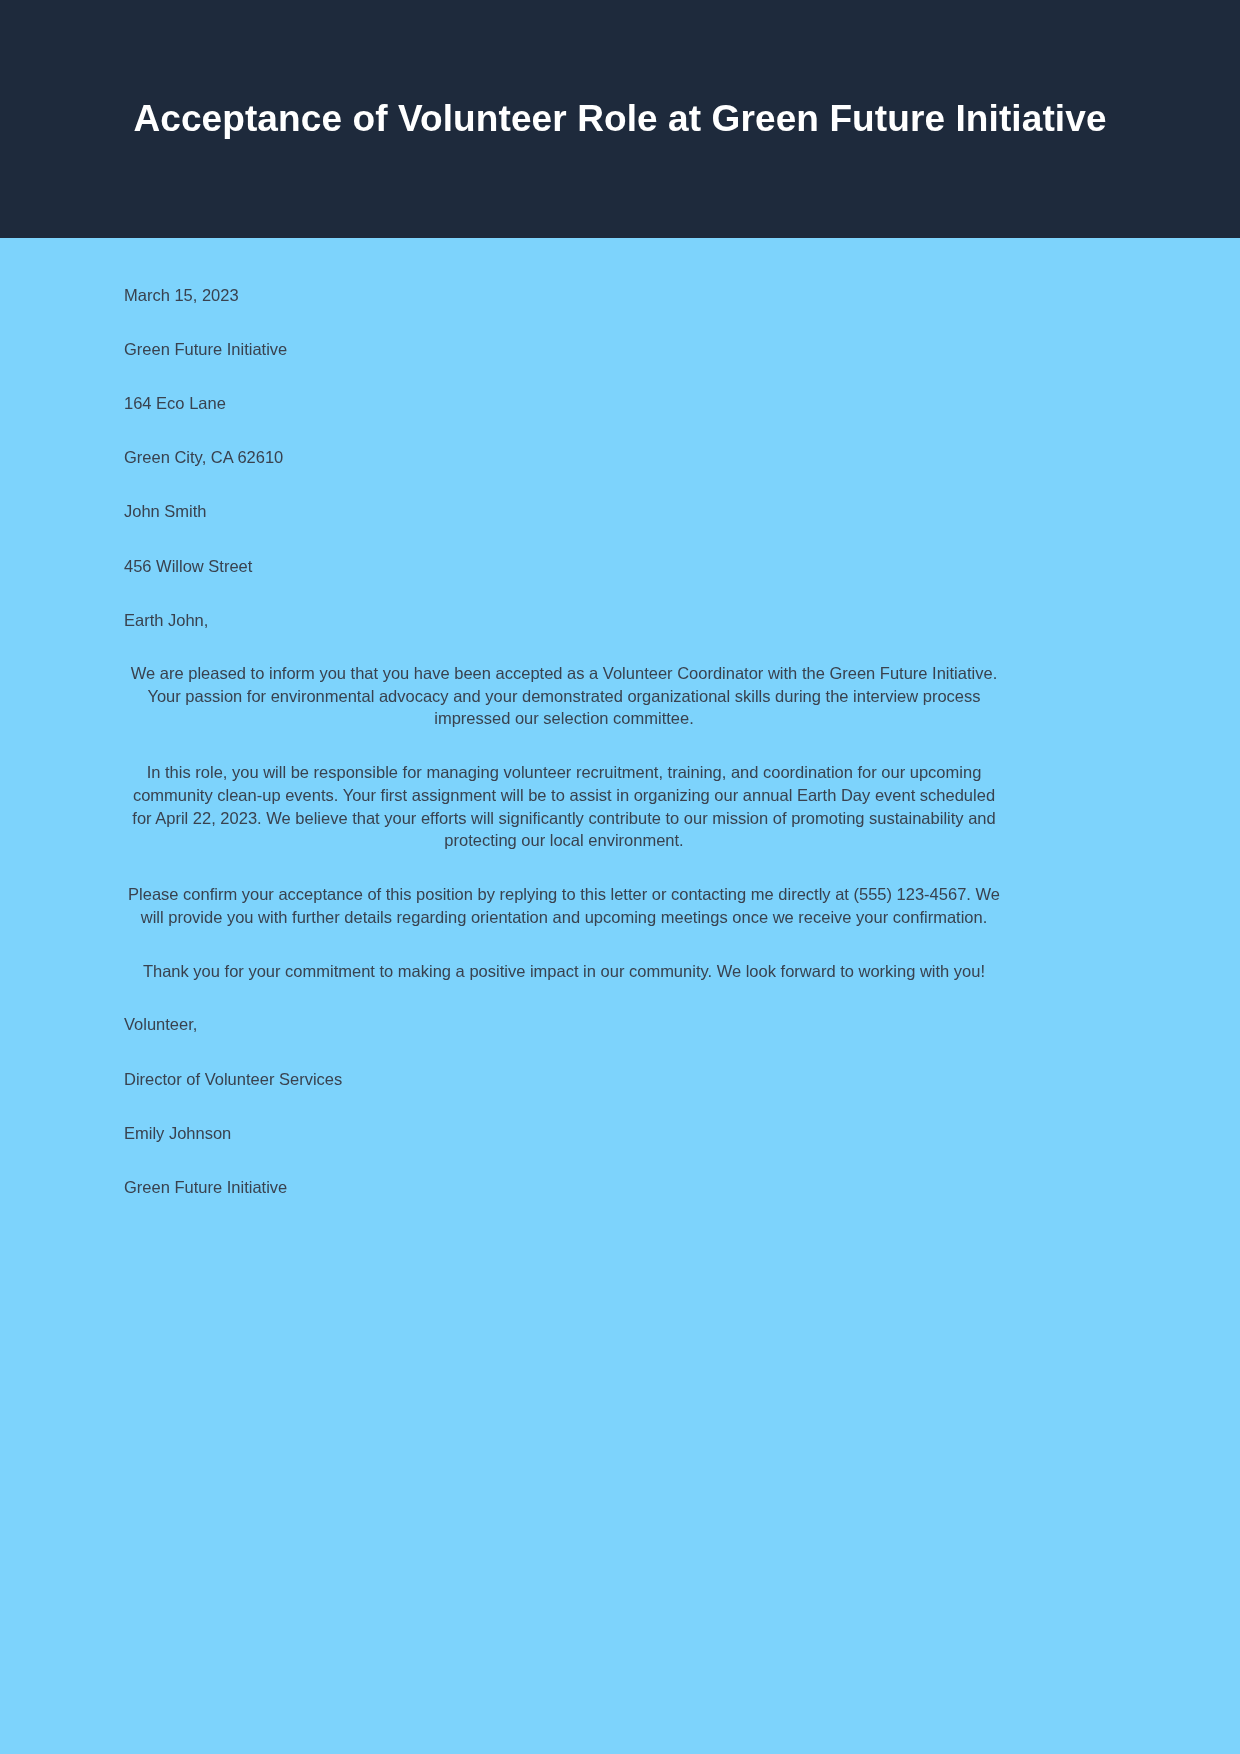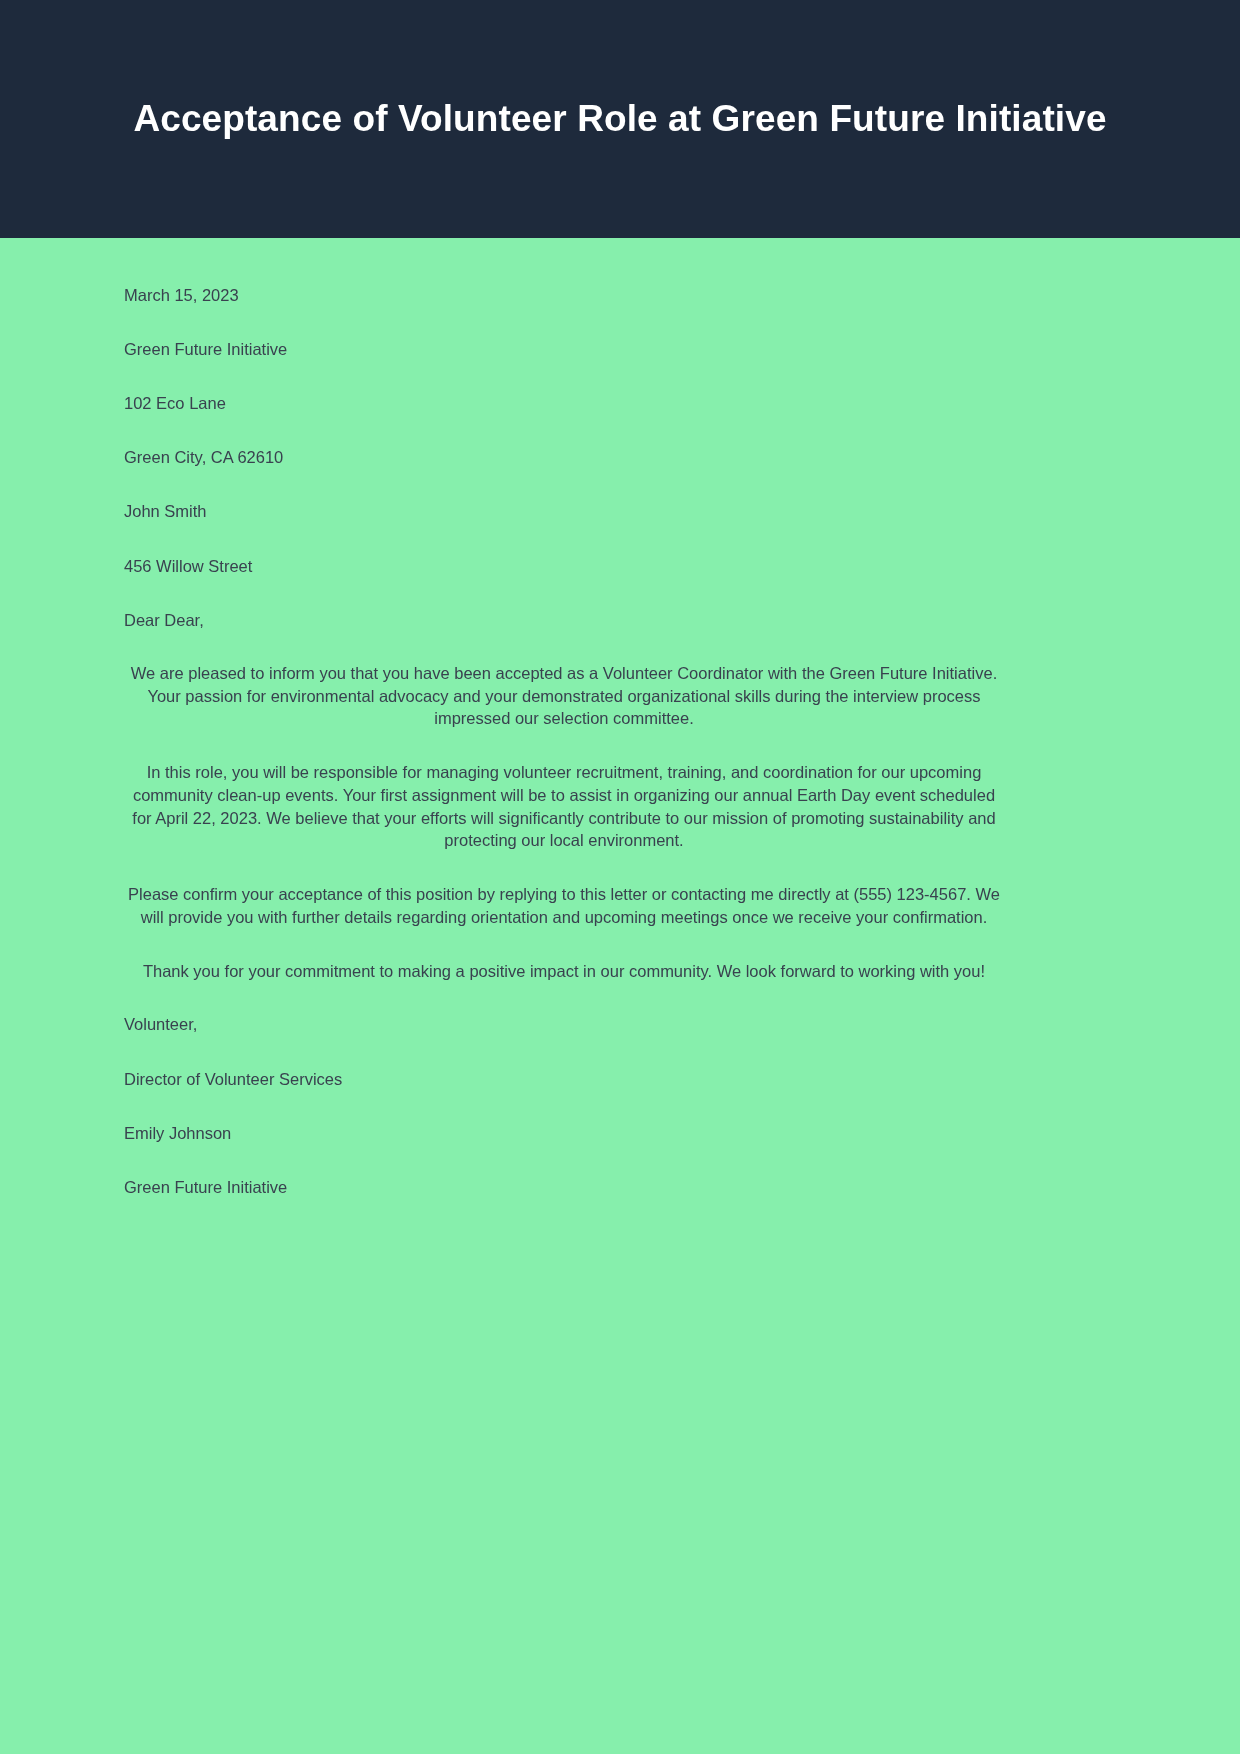--- a/index.html
+++ b/index.html
@@ -44,21 +44,21 @@
     font-weight: bold;
     letter-spacing: 0.1px;
     text-align: center;
     line-height: 1.25;
     width: 100%;
   }
 
   
   .letter-body {
     flex: 1 1 auto;
-    background: #86efac;
+    background: #7dd3fc;
     padding: 46px 0 0 0;
     box-sizing: border-box;
   }
 
   .letter-inner {
     width: 880px;
     margin: 0 0 0 124px;
   }
 
   .line {
@@ -100,30 +100,30 @@
     <h1 class="doc-title">Acceptance of Volunteer Role at Green Future Initiative</h1>
   </div>
 
   <div class="letter-body">
     <div class="letter-inner">
 
       <p class="line">March 15, 2023</p>
 
       <p class="line">Green Future Initiative</p>
 
-      <p class="line">102 Eco Lane</p>
+      <p class="line">164 Eco Lane</p>
 
       <p class="line">Green City, CA 62610</p>
 
       <p class="line">John Smith</p>
 
       <p class="line">456 Willow Street</p>
 
 
-      <p class="line salutation">Dear Dear,</p>
+      <p class="line salutation">Earth John,</p>
 
       <p class="para">We are pleased to inform you that you have been accepted as a Volunteer Coordinator with the Green Future Initiative. Your passion for environmental advocacy and your demonstrated organizational skills during the interview process impressed our selection committee.</p>
 
       <p class="para">In this role, you will be responsible for managing volunteer recruitment, training, and coordination for our upcoming community clean-up events. Your first assignment will be to assist in organizing our annual Earth Day event scheduled for April 22, 2023. We believe that your efforts will significantly contribute to our mission of promoting sustainability and protecting our local environment.</p>
 
       <p class="para">Please confirm your acceptance of this position by replying to this letter or contacting me directly at (555) 123-4567. We will provide you with further details regarding orientation and upcoming meetings once we receive your confirmation.</p>
 
       <p class="para">Thank you for your commitment to making a positive impact in our community. We look forward to working with you!</p>
 
       <p class="line sig-line">Volunteer,</p>

